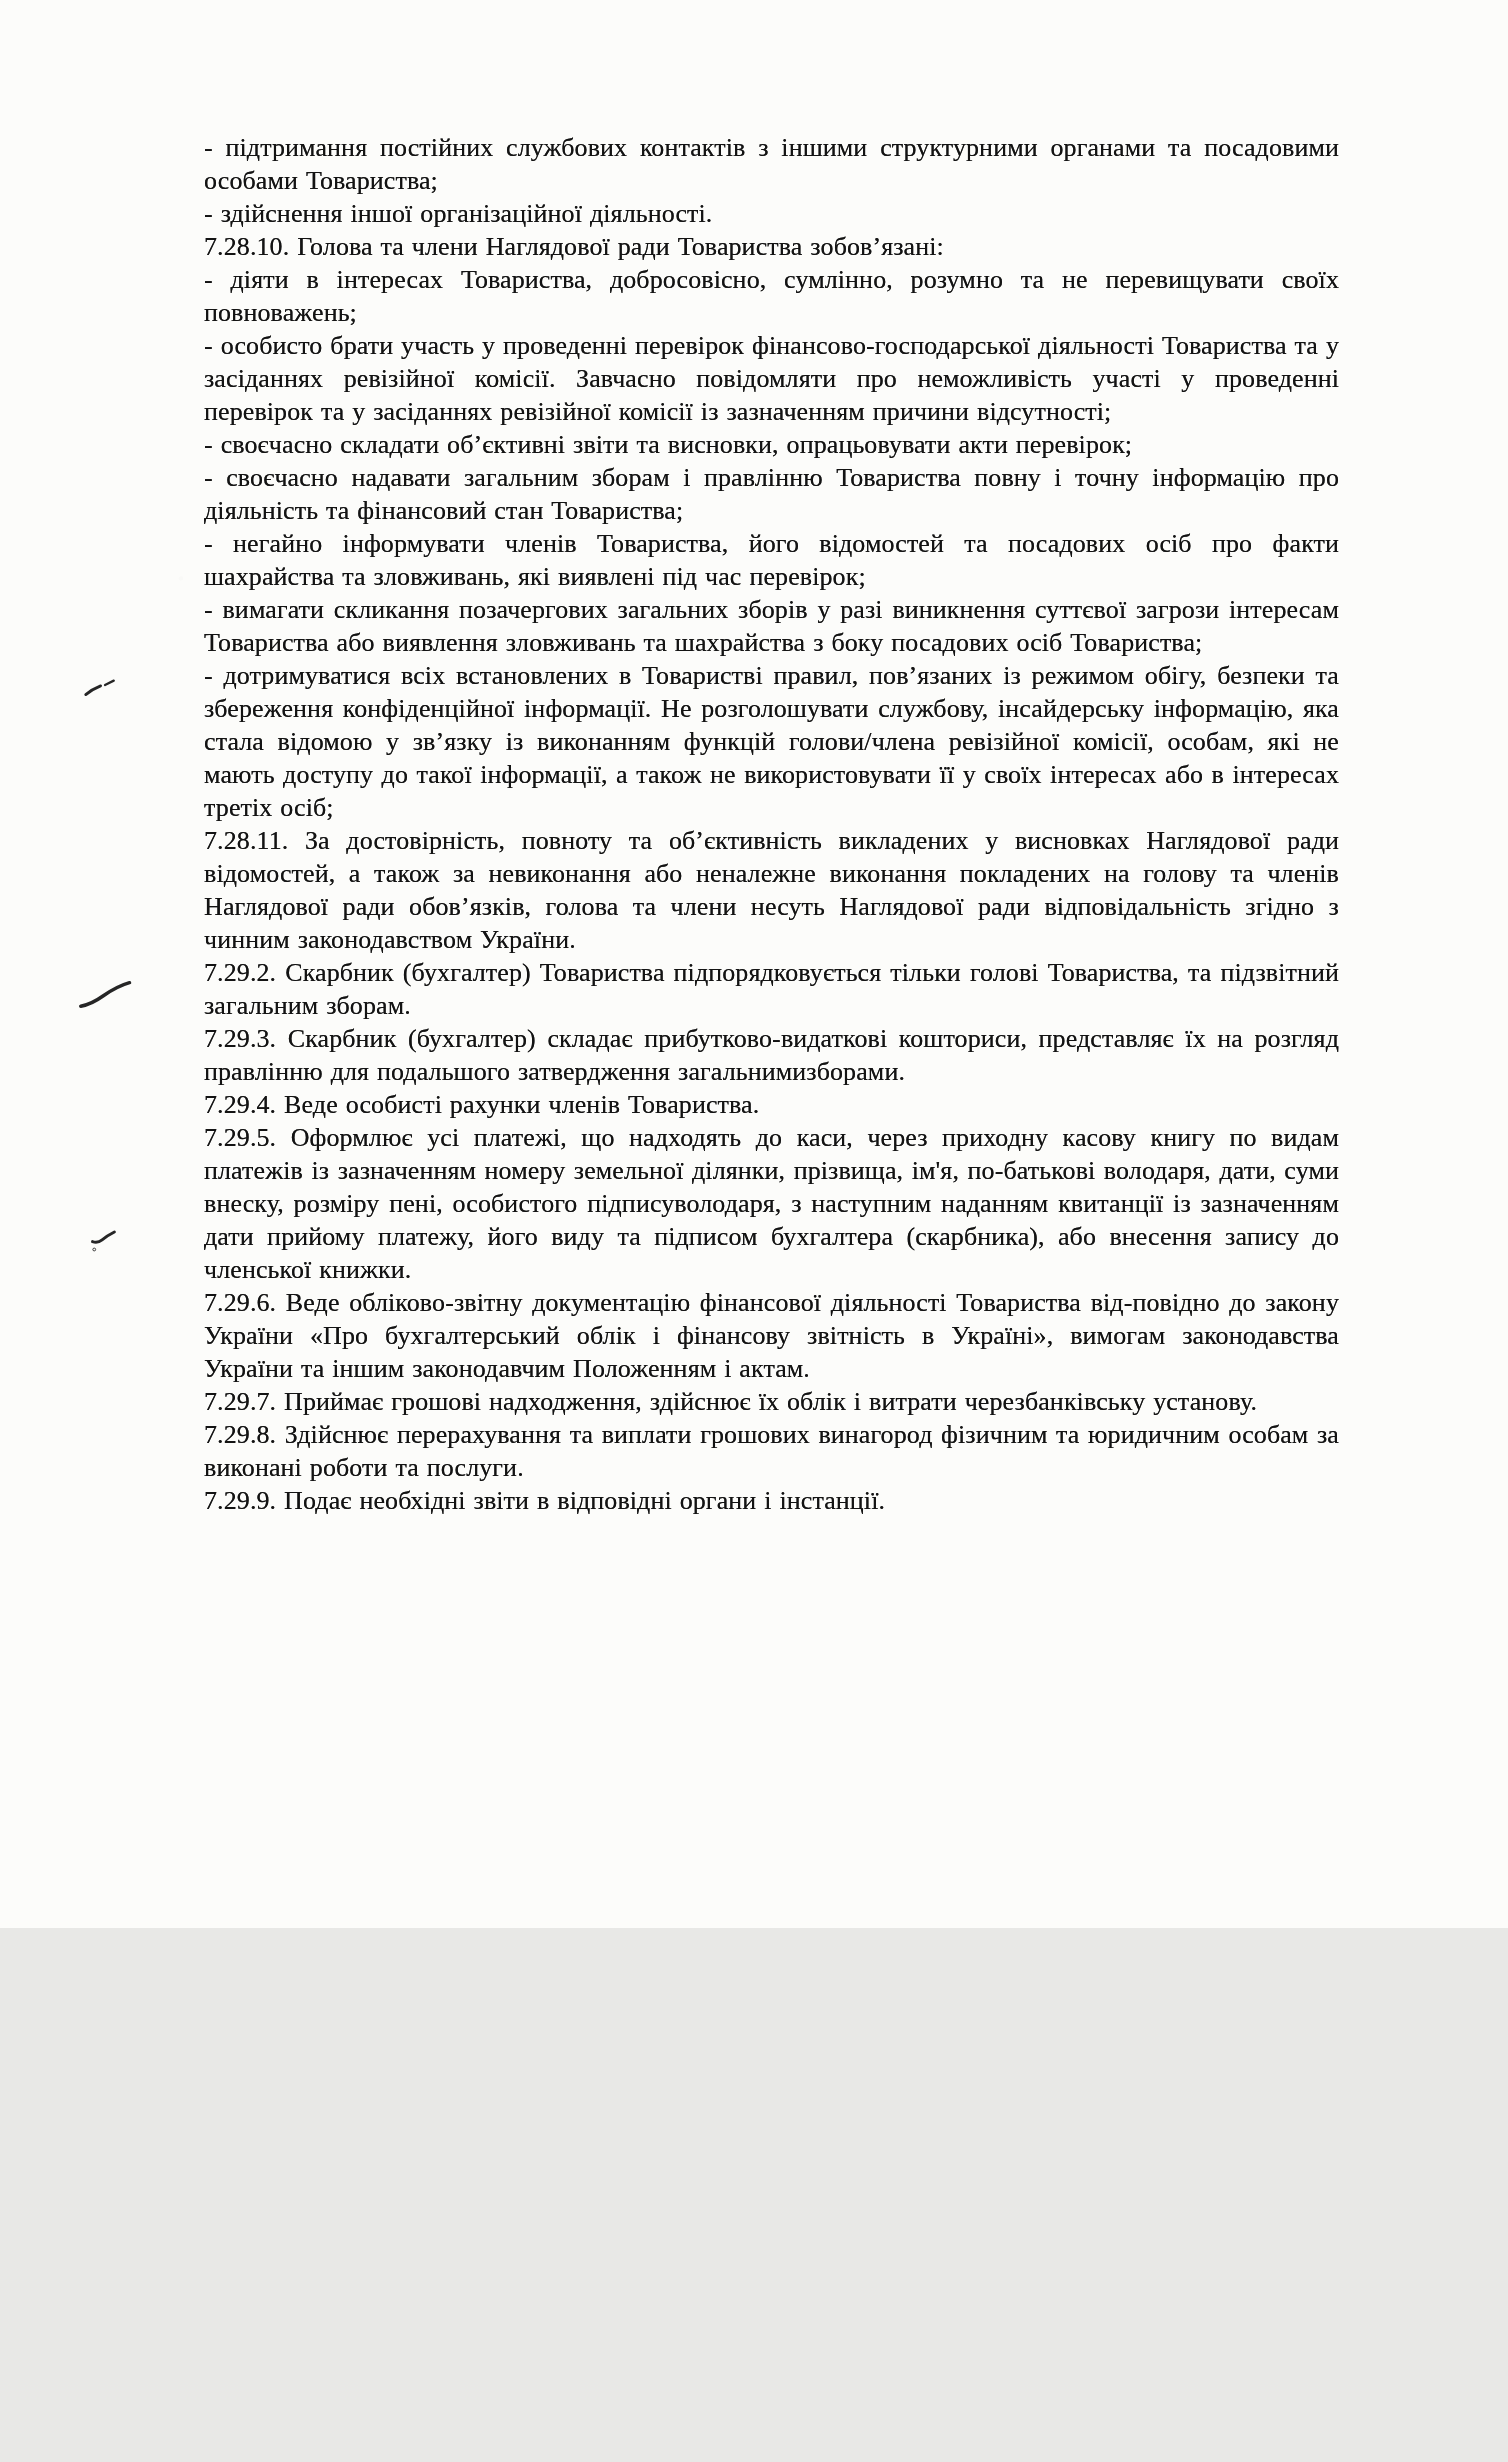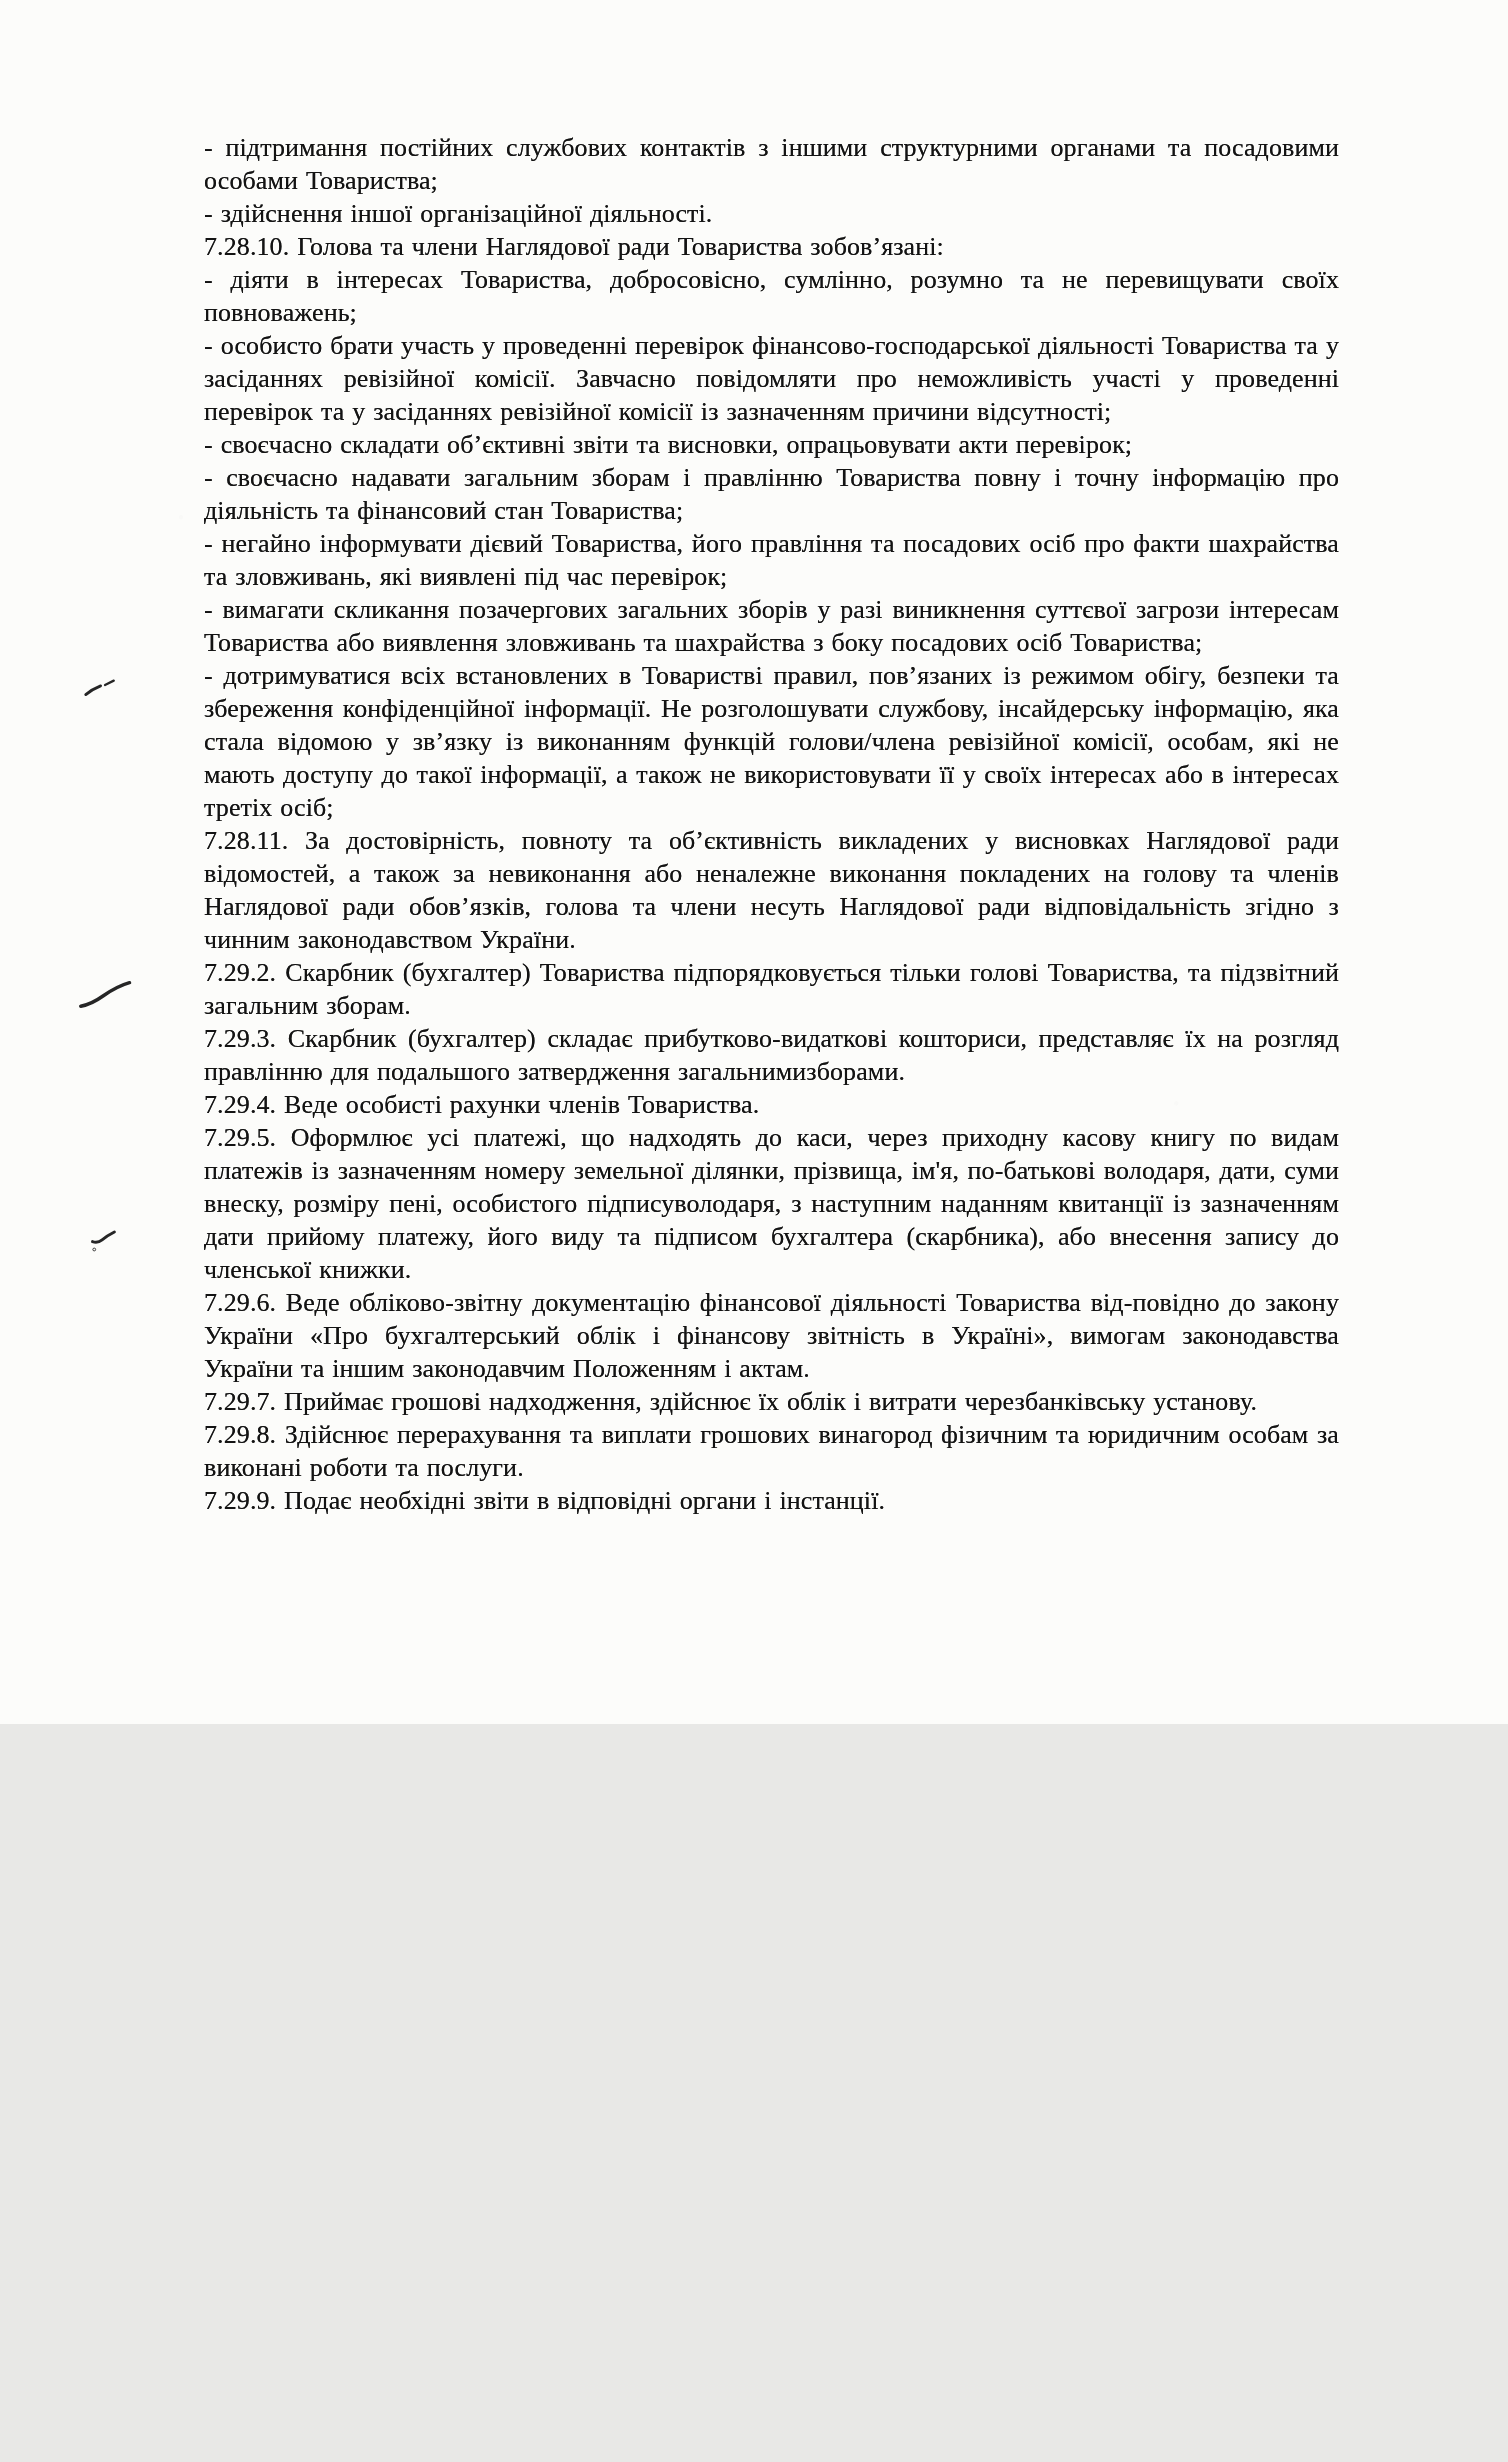--- a/index.html
+++ b/index.html
@@ -3,21 +3,21 @@
 <meta charset="utf-8">
 <style>
   html, body {
     margin: 0;
     padding: 0;
     background: #e8e8e6;
   }
   .page {
     position: relative;
     width: 1508px;
-    height: 1724px;
+    height: 1928px;
     margin: 0 auto;
     background:
       radial-gradient(circle at 12% 30%, rgba(0,0,0,0.012) 0 1.8px, transparent 2.6px),
       radial-gradient(circle at 78% 64%, rgba(0,0,0,0.012) 0 1.8px, transparent 2.6px),
       #fcfcfa;
     overflow: hidden;
     font-family: "Liberation Serif", "DejaVu Serif", serif;
     color: #131313;
   }
   .text-block {
@@ -72,21 +72,21 @@
   </div>
 
   <div class="text-block">
       <p class="para">- підтримання постійних службових контактів з іншими структурними органами та посадовими особами Товариства;</p>
       <p class="para">- здійснення іншої організаційної діяльності.</p>
       <p class="para">7.28.10. Голова та члени Наглядової ради Товариства зобов’язані:</p>
       <p class="para">- діяти в інтересах Товариства, добросовісно, сумлінно, розумно та не перевищувати своїх повноважень;</p>
       <p class="para">- особисто брати участь у проведенні перевірок фінансово-господарської діяльності Товариства та у засіданнях ревізійної комісії. Завчасно повідомляти про неможливість участі у проведенні перевірок та у засіданнях ревізійної комісії із зазначенням причини відсутності;</p>
       <p class="para">- своєчасно складати об’єктивні звіти та висновки, опрацьовувати акти перевірок;</p>
       <p class="para">- своєчасно надавати загальним зборам і правлінню Товариства повну і точну інформацію про діяльність та фінансовий стан Товариства;</p>
-      <p class="para">- негайно інформувати дієвий Товариства, його правління та посадових осіб про факти шахрайства та зловживань, які виявлені під час перевірок;</p>
+      <p class="para">- негайно інформувати членів Товариства, його відомостей та посадових осіб про факти шахрайства та зловживань, які виявлені під час перевірок;</p>
       <p class="para">- вимагати скликання позачергових загальних зборів у разі виникнення суттєвої загрози інтересам Товариства або виявлення зловживань та шахрайства з боку посадових осіб Товариства;</p>
       <p class="para">- дотримуватися всіх встановлених в Товаристві правил, пов’язаних із режимом обігу, безпеки та збереження конфіденційної інформації. Не розголошувати службову, інсайдерську інформацію, яка стала відомою у зв’язку із виконанням функцій голови/члена ревізійної комісії, особам, які не мають доступу до такої інформації, а також не використовувати її у своїх інтересах або в інтересах третіх осіб;</p>
       <p class="para">7.28.11. За достовірність, повноту та об’єктивність викладених у висновках Наглядової ради відомостей, а також за невиконання або неналежне виконання покладених на голову та членів Наглядової ради обов’язків, голова та члени несуть Наглядової ради відповідальність згідно з чинним законодавством України.</p>
       <p class="para">7.29.2. Скарбник (бухгалтер) Товариства підпорядковується тільки голові Товариства, та підзвітний загальним зборам.</p>
       <p class="para">7.29.3. Скарбник (бухгалтер) складає прибутково-видаткові кошториси, представляє їх на розгляд правлінню для подальшого затвердження загальнимизборами.</p>
       <p class="para">7.29.4. Веде особисті рахунки членів Товариства.</p>
       <p class="para">7.29.5. Оформлює усі платежі, що надходять до каси, через приходну касову книгу по видам платежів із зазначенням номеру земельної ділянки, прізвища, ім'я, по-батькові володаря, дати, суми внеску, розміру пені, особистого підписуволодаря, з наступним наданням квитанції із зазначенням дати прийому платежу, його виду та підписом бухгалтера (скарбника), або внесення запису до членської книжки.</p>
       <p class="para">7.29.6. Веде обліково-звітну документацію фінансової діяльності Товариства від-повідно до закону України «Про бухгалтерський облік і фінансову звітність в Україні», вимогам законодавства України та іншим законодавчим Положенням і актам.</p>
       <p class="para">7.29.7. Приймає грошові надходження, здійснює їх облік і витрати черезбанківську установу.</p>
       <p class="para">7.29.8. Здійснює перерахування та виплати грошових винагород фізичним та юридичним особам за виконані роботи та послуги.</p>

